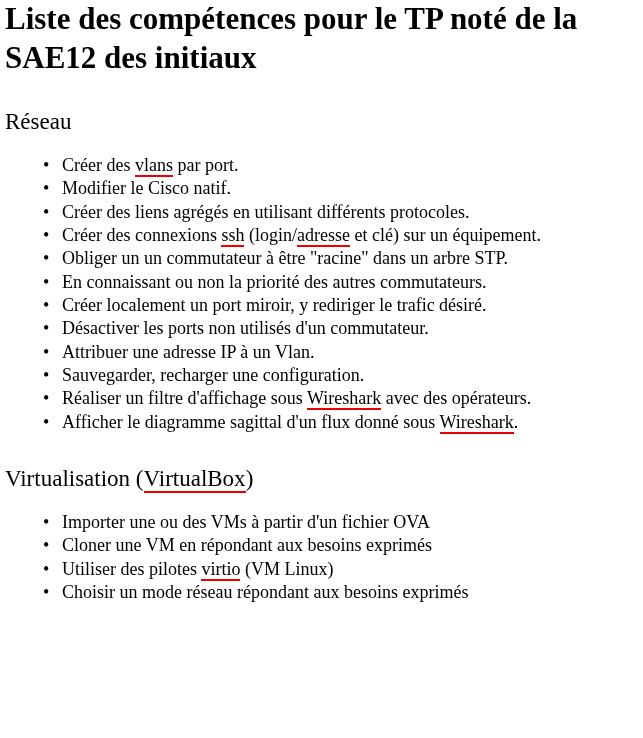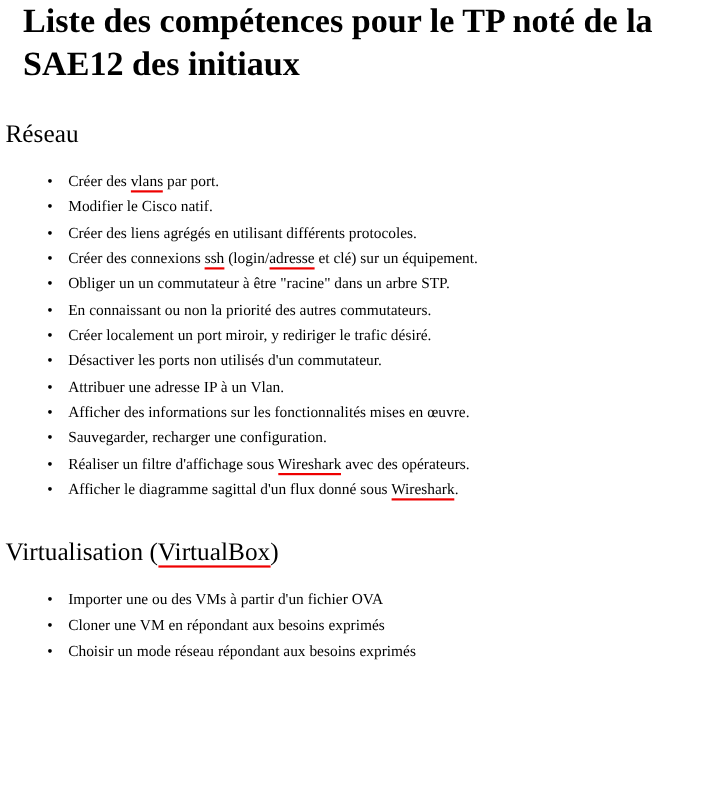--- a/index.html
+++ b/index.html
@@ -1,26 +1,26 @@
 <!DOCTYPE html>
 <html lang="fr" style="--spell-color: #ee0000;"><head>
 <meta charset="utf-8">
 <style>
   html,body{
     margin:0;padding:0;background:#ffffff;color:#000000;
     font-family:"Liberation Serif","DejaVu Serif",serif;
   }
   body{width:643px;height:738px;overflow:hidden;}
   main{padding:0 0 0 5px;}
-  h1{margin:-1px 0 0 16px;font-size:31px;line-height:39px;font-weight:bold;letter-spacing:0;}
+  h1{margin:-1px 0 0 0;font-size:31px;line-height:39px;font-weight:bold;letter-spacing:0;}
   h1 span{display:block;white-space:nowrap;}
   h2{margin:31px 0 0 0;font-size:23px;line-height:28px;font-weight:normal;}
   ul{margin:18px 0 0 0;padding:0 0 0 57px;list-style:none;}
   li{
-    position:relative;font-size:14px;line-height:23.35px;white-space:nowrap;font-family:Liberation Serif, serif;
+    position:relative;font-size:18px;line-height:23.35px;white-space:nowrap;font-family:Liberation Serif, serif;
   }
   li::before{
     content:"\2022";position:absolute;left:-19px;top:0;
   }
   .sp{border-bottom:2px solid var(--spell-color,#ee0000);}
 </style>
 </head>
 <body>
 
 <main>
@@ -33,25 +33,25 @@
       <ul>
         <li>Créer des <span class="sp">vlans</span> par port.</li>
         <li>Modifier le Cisco natif.</li>
         <li>Créer des liens agrégés en utilisant différents protocoles.</li>
         <li>Créer des connexions <span class="sp">ssh</span> (login/<span class="sp">adresse</span> et clé) sur un équipement.</li>
         <li>Obliger un un commutateur à être "racine" dans un arbre STP.</li>
         <li>En connaissant ou non la priorité des autres commutateurs.</li>
         <li>Créer localement un port miroir, y rediriger le trafic désiré.</li>
         <li>Désactiver les ports non utilisés d'un commutateur.</li>
         <li>Attribuer une adresse IP à un Vlan.</li>
-        <li>Afficher des informations sur les fonctionnalités mises en œuvre.</li>
         <li>Sauvegarder, recharger une configuration.</li>
         <li>Réaliser un filtre d'affichage sous <span class="sp">Wireshark</span> avec des opérateurs.</li>
         <li>Afficher le diagramme sagittal d'un flux donné sous <span class="sp">Wireshark</span>.</li>
       </ul>
       <h2>Virtualisation (<span class="sp">VirtualBox</span>)</h2>
       <ul>
         <li>Importer une ou des VMs à partir d'un fichier OVA</li>
         <li>Cloner une VM en répondant aux besoins exprimés</li>
+        <li>Utiliser des pilotes <span class="sp">virtio</span> (VM Linux)</li>
         <li>Choisir un mode réseau répondant aux besoins exprimés</li>
       </ul>
     </div>
 </main>
 
 </body></html>

